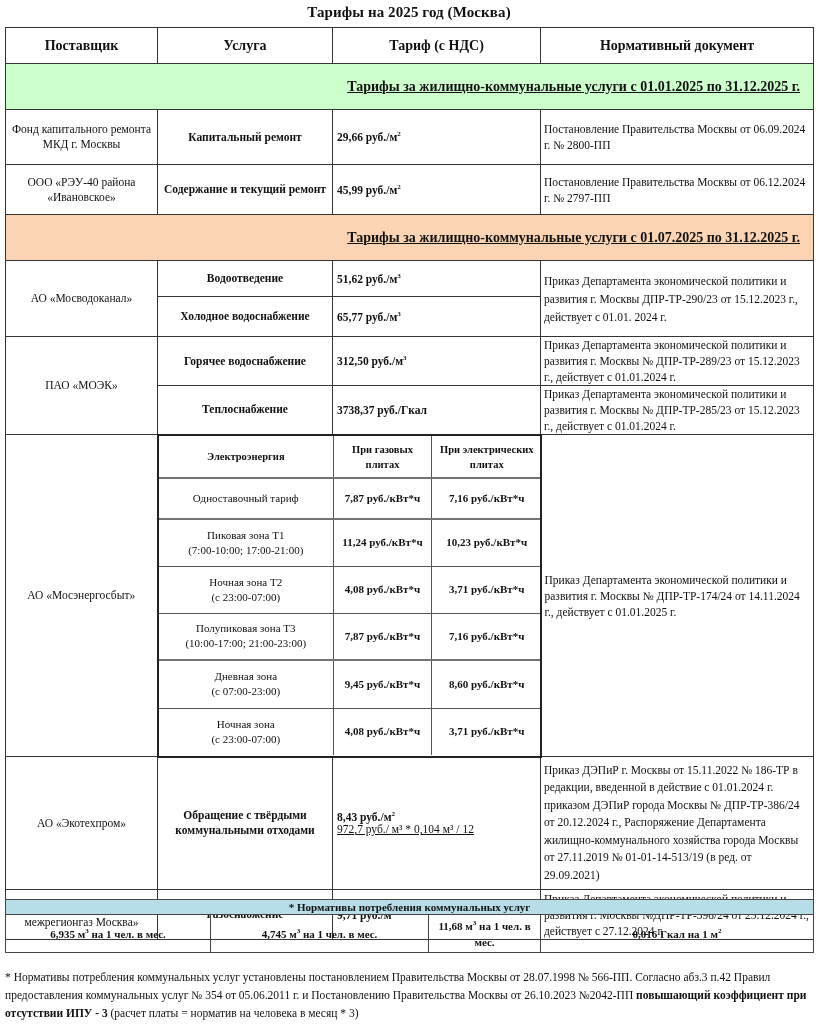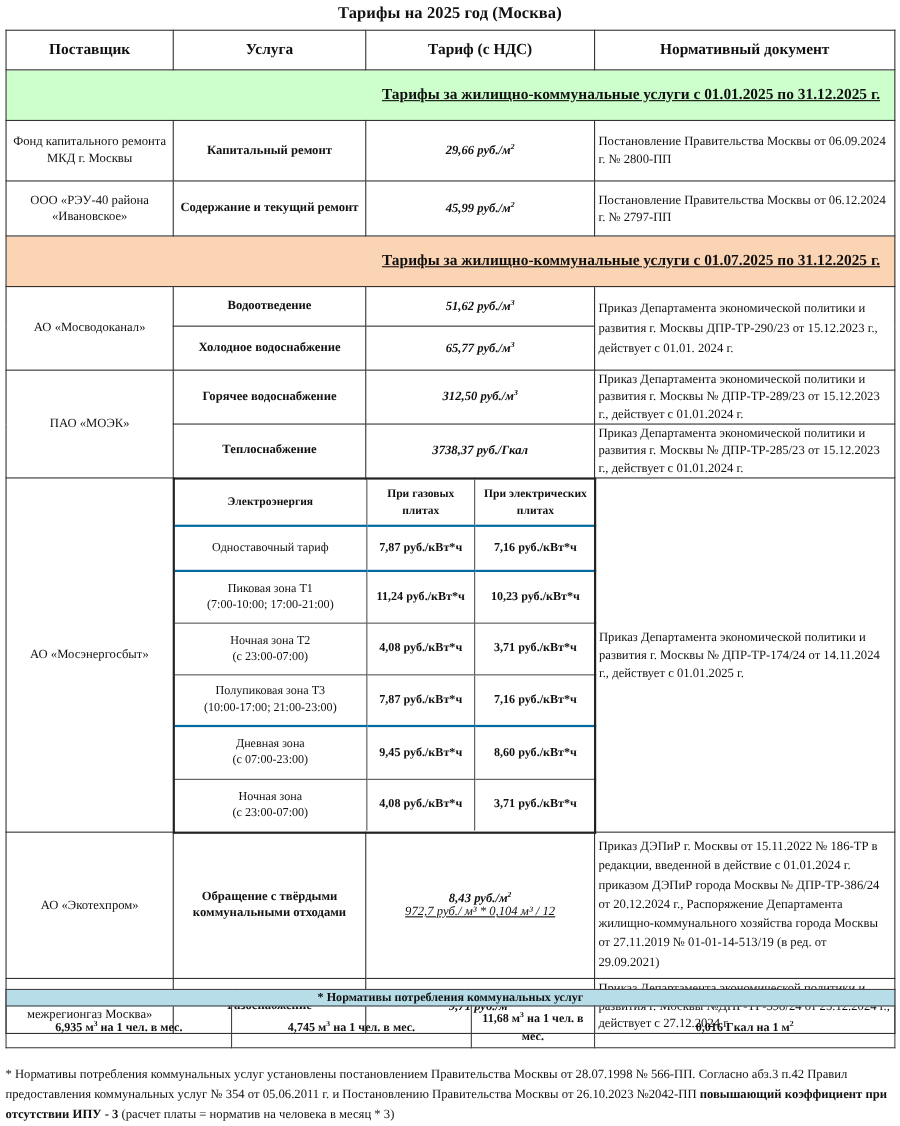--- a/index.html
+++ b/index.html
@@ -9,29 +9,29 @@
            font-weight:bold; font-size:15px; letter-spacing:0.1px; }
   table.main { position:absolute; top:27px; left:5px; width:808px; border-collapse:collapse;
                table-layout:fixed; font-size:11.5px; }
   table.main td, table.main th { border:1px solid #333; padding:0 4px; vertical-align:middle; }
   table.main th { font-size:14px; font-weight:bold; text-align:center; height:35px; }
   .band { font-weight:bold; font-size:14px; text-align:right; height:19px; padding:13px !important;text-decoration:underline; }
   .band-green { background:#ccffcc; }
   .band-orange { background:#fbd4b4;margin-top:12px; }
   .supplier { text-align:center; line-height:15px; }
   .service { text-align:center; font-weight:bold; line-height:15px; }
-  .tariff { text-align:center; font-weight:bold;font-style:italic; }
+  .tariff { text-align:left; font-weight:bold; }
   .doc { text-align:left; line-height:16px; font-size:11.5px; padding-left:3px !important; }
   sup { font-size:7px; vertical-align:super; line-height:0; }
   .sub-formula { font-weight:normal; text-decoration:underline; display:block; font-size:11.5px; }
   
   td.elec-wrap { padding:0 !important; border:2px solid #222 !important; }
   table.elec { width:100%; border-collapse:collapse; table-layout:fixed; font-size:11px;padding-left:43px; }
   table.elec td { border:1px solid #555; text-align:center; padding:0 2px; line-height:15px; }
-  table.elec tr.thick-top td { border-top:2px solid #0369a1; }
+  table.elec tr.thick-top td { border-top:2px solid #737373; }
   table.elec td.hdr { font-weight:bold; font-size:10.5px; }
   table.elec td.val { font-weight:bold; font-size:11px; }
   table.elec tr:first-child td { border-top:none; }
   table.elec tr:last-child td { border-bottom:none; }
   table.elec td:first-child { border-left:none; }
   table.elec td:last-child { border-right:none; }
   
   table.norms { position:absolute; top:899px; left:5px; width:808px; border-collapse:collapse;
                 table-layout:fixed; font-size:11px; }
   table.norms td { border:1px solid #444; text-align:center; padding:0 3px; }

